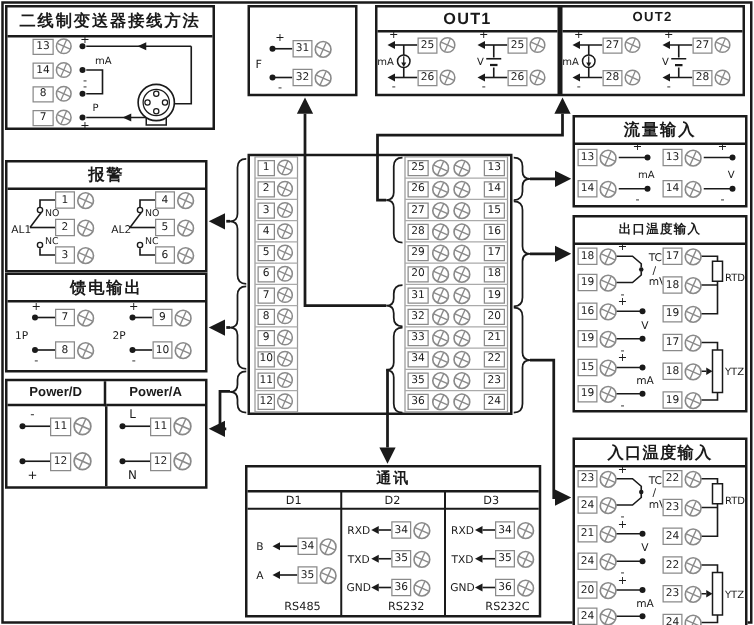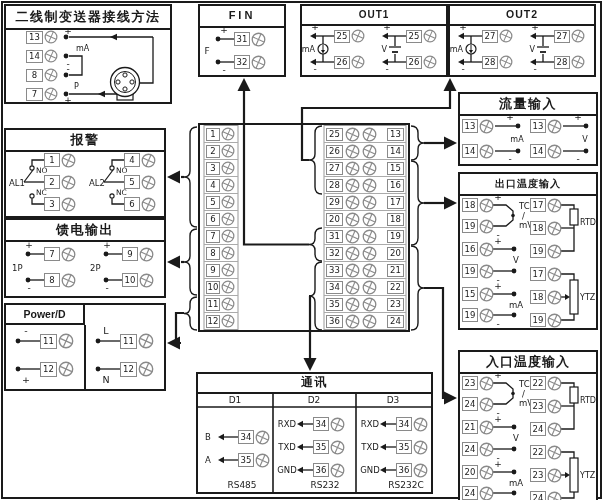--- a/index.html
+++ b/index.html
@@ -209,20 +209,21 @@
           <g stroke="#8a8a8a" stroke-width="1.2" transform="rotate(24 8 8)">
             <line x1="8" y1="1.6" x2="8" y2="14.4"></line>
             <line x1="1.6" y1="8" x2="14.4" y2="8"></line>
           </g>
         </svg>
       </div>
   </div>
 
   <div class="dbox" style="left:4px;top:303px;width:162px;height:88px">
     <div class="hcell" style="left:0;width:79px;border-right:2px solid #1a1a1a">Power/D</div>
+    <div class="hcell" style="left:79px;right:0">Power/A</div>
     <div class="dcontent" id="c-power" style="top:20px">
         <svg width="158" height="64" viewBox="0 0 158 64" style="position: absolute; left: 0px; top: 0px; overflow: visible;">
           <polyline points="79,0 79,64" fill="none" stroke="#1a1a1a" stroke-width="2"></polyline>
           <circle cx="12" cy="16" r="2.4" fill="#1a1a1a"></circle>
           <polyline points="14,16 34,16" fill="none" stroke="#1a1a1a" stroke-width="1.3"></polyline>
           <circle cx="12" cy="44" r="2.4" fill="#1a1a1a"></circle>
           <polyline points="14,44 34,44" fill="none" stroke="#1a1a1a" stroke-width="1.3"></polyline>
           <text x="20" y="9" font-size="9.5" text-anchor="middle" fill="#1a1a1a">-</text>
           <text x="20" y="58" font-size="9.5" text-anchor="middle" fill="#1a1a1a">+</text>
           <circle cx="92" cy="16" r="2.4" fill="#1a1a1a"></circle>
@@ -261,21 +262,20 @@
           <circle cx="8" cy="8" r="6.7" fill="#fff" stroke="#8a8a8a" stroke-width="1.4"></circle>
           <g stroke="#8a8a8a" stroke-width="1.2" transform="rotate(24 8 8)">
             <line x1="8" y1="1.6" x2="8" y2="14.4"></line>
             <line x1="1.6" y1="8" x2="14.4" y2="8"></line>
           </g>
         </svg>
       </div>
   </div>
 
   <div class="dbox" style="left:198px;top:4px;width:88px;height:73px">
-    <div class="dtitle" style="height:20px;line-height:19px;font-size:11px;letter-spacing:3px">FIN</div>
     <div class="dcontent" id="c-fin" style="top:20px">
         <svg width="84" height="49" viewBox="0 0 84 49" style="position: absolute; left: 0px; top: 0px; overflow: visible;">
           <circle cx="18" cy="13" r="2.4" fill="#1a1a1a"></circle>
           <polyline points="20,13 34,13" fill="none" stroke="#1a1a1a" stroke-width="1.3"></polyline>
           <circle cx="18" cy="36" r="2.4" fill="#1a1a1a"></circle>
           <polyline points="20,36 34,36" fill="none" stroke="#1a1a1a" stroke-width="1.3"></polyline>
           <text x="24" y="7" font-size="9" text-anchor="middle" fill="#1a1a1a">+</text>
           <text x="24" y="47" font-size="9" text-anchor="middle" fill="#1a1a1a">-</text>
           <text x="7" y="28" font-size="9" text-anchor="middle" fill="#1a1a1a">F</text>
         </svg>
@@ -292,21 +292,21 @@
           <circle cx="8" cy="8" r="6.7" fill="#fff" stroke="#8a8a8a" stroke-width="1.4"></circle>
           <g stroke="#8a8a8a" stroke-width="1.2" transform="rotate(24 8 8)">
             <line x1="8" y1="1.6" x2="8" y2="14.4"></line>
             <line x1="1.6" y1="8" x2="14.4" y2="8"></line>
           </g>
         </svg>
       </div>
   </div>
 
   <div class="dbox" style="left:300px;top:4px;width:148px;height:73px">
-    <div class="dtitle" style="height:18px;line-height:17px;font-size:10px;letter-spacing:1px">OUT1</div>
+    <div class="dtitle" style="height:18px;line-height:17px;font-size:13px;letter-spacing:1px">OUT1</div>
     <div class="dcontent" id="c-out1" style="top:18px">
         <svg width="144" height="51" viewBox="0 0 144 51" style="position: absolute; left: 0px; top: 0px; overflow: visible;">
           <polygon points="8,12 14,8.8 14,15.2" fill="#1a1a1a"></polygon>
           <polyline points="14,12 32,12" fill="none" stroke="#1a1a1a" stroke-width="1.3"></polyline>
           <polygon points="8,38 14,34.8 14,41.2" fill="#1a1a1a"></polygon>
           <polyline points="14,38 32,38" fill="none" stroke="#1a1a1a" stroke-width="1.3"></polyline>
           <polyline points="21,12 21,38" fill="none" stroke="#1a1a1a" stroke-width="1.3"></polyline>
           <g>
             <circle cx="21" cy="25" r="5" fill="#fff" stroke="#1a1a1a" stroke-width="1.2"></circle>
             <line x1="21" y1="21" x2="21" y2="27" stroke="#1a1a1a" stroke-width="1"></line>

